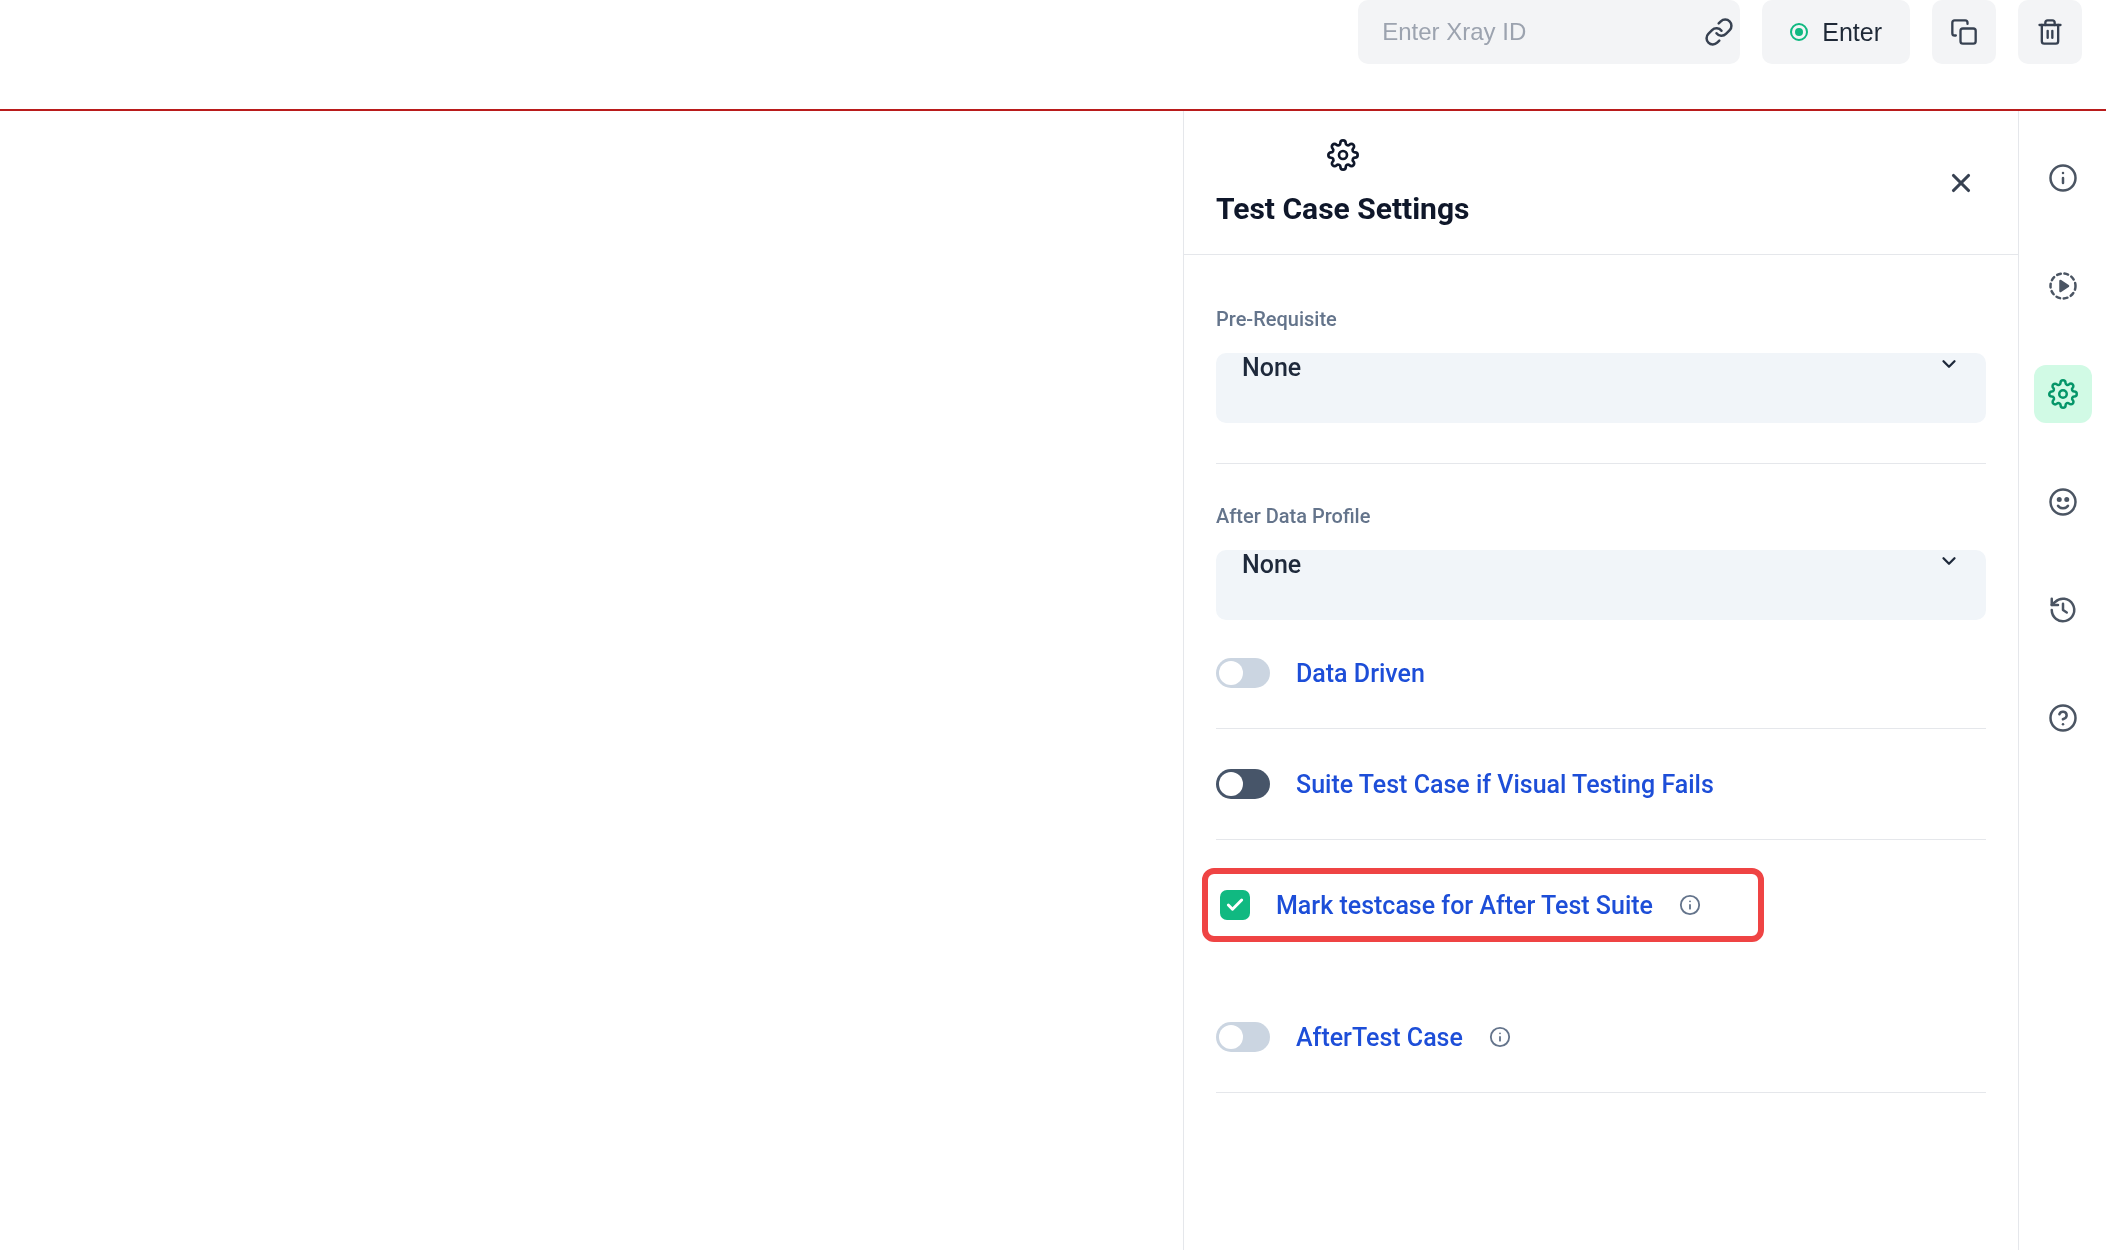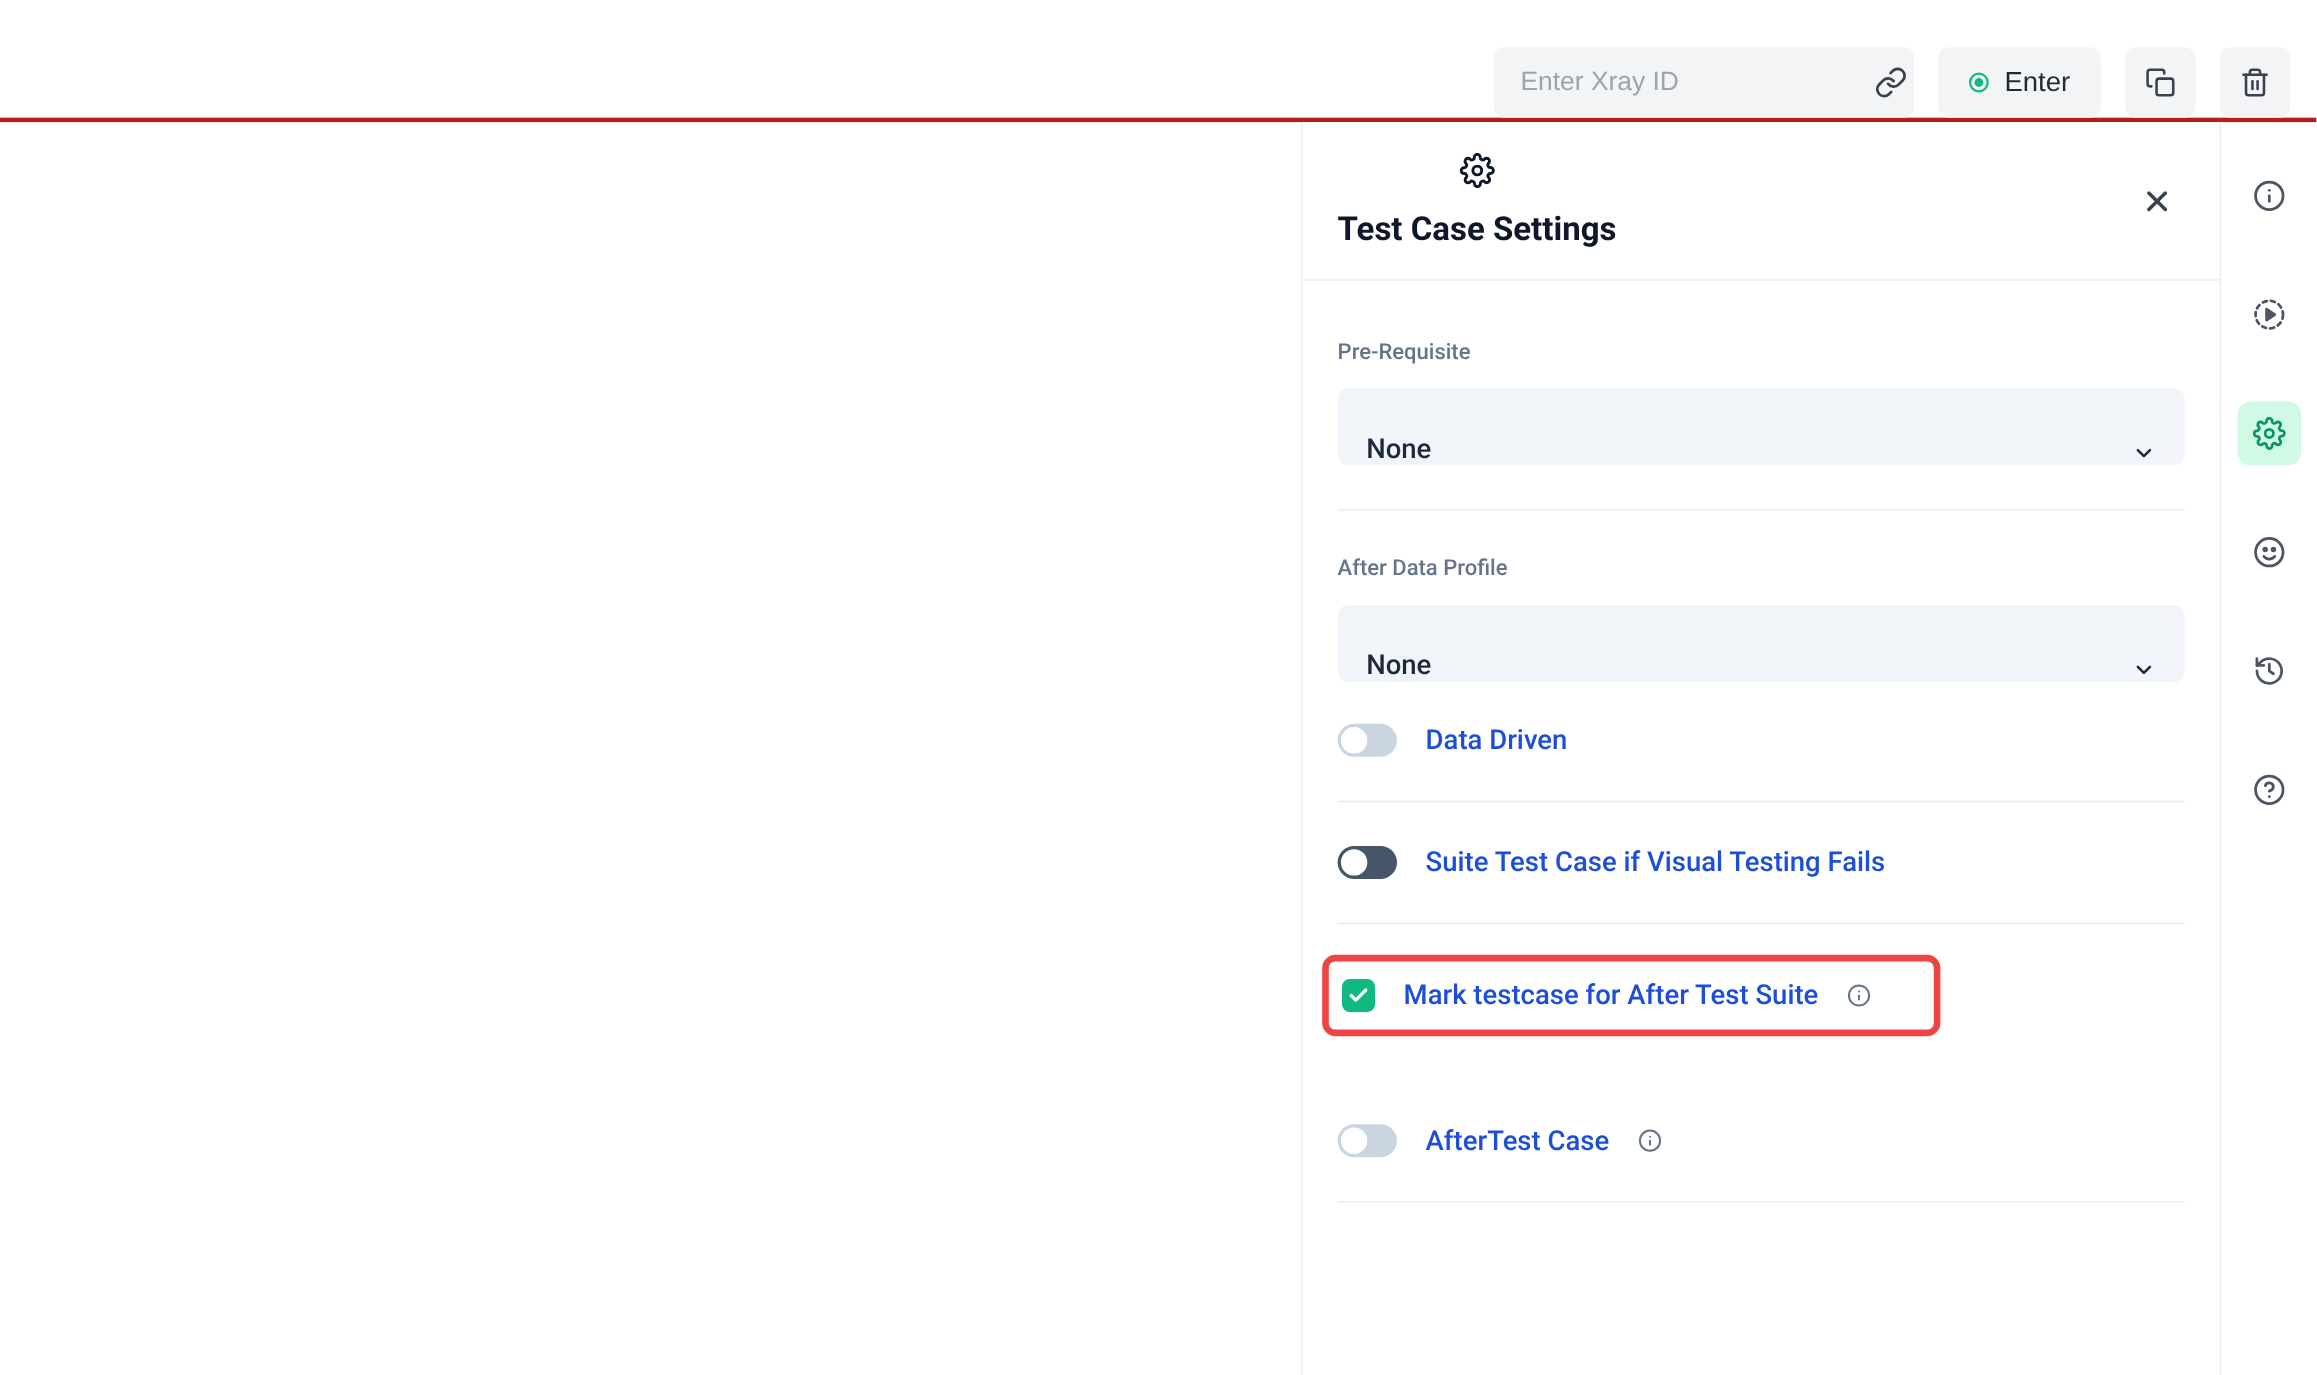--- a/index.html
+++ b/index.html
@@ -11,23 +11,23 @@
       position: relative;
     }
     
     
     .toolbar {
       position: absolute;
       top: 0;
       left: 0;
       right: 0;
       height: 111px;
-      border-bottom: 4px solid #b91c1c;
-      display: flex;
-      align-items: flex-end;
+      border-bottom: 2px solid #b91c1c;
+      display: flex;
+      align-items: flex-start;
       justify-content: flex-end;
       padding-right: 24px;
       gap: 22px;
     }
     
     .xray-input-wrap {
       display: flex;
       align-items: center;
       background: #f3f4f6;
       border-radius: 10px;
@@ -176,21 +176,21 @@
     
     .section-label {
       font-size: 20px;
       color: #64748b;
       font-weight: 500;
       margin-bottom: 22px;
     }
     
     .select {
       display: flex;
-      align-items: flex-end;
+      align-items: flex-start;
       justify-content: space-between;
       background: #f1f5f9;
       border-radius: 10px;
       height: 70px;
       padding: 0 26px;
       cursor: pointer;
     }
     .select-value {
       font-size: 25px;
       color: #1e293b;

